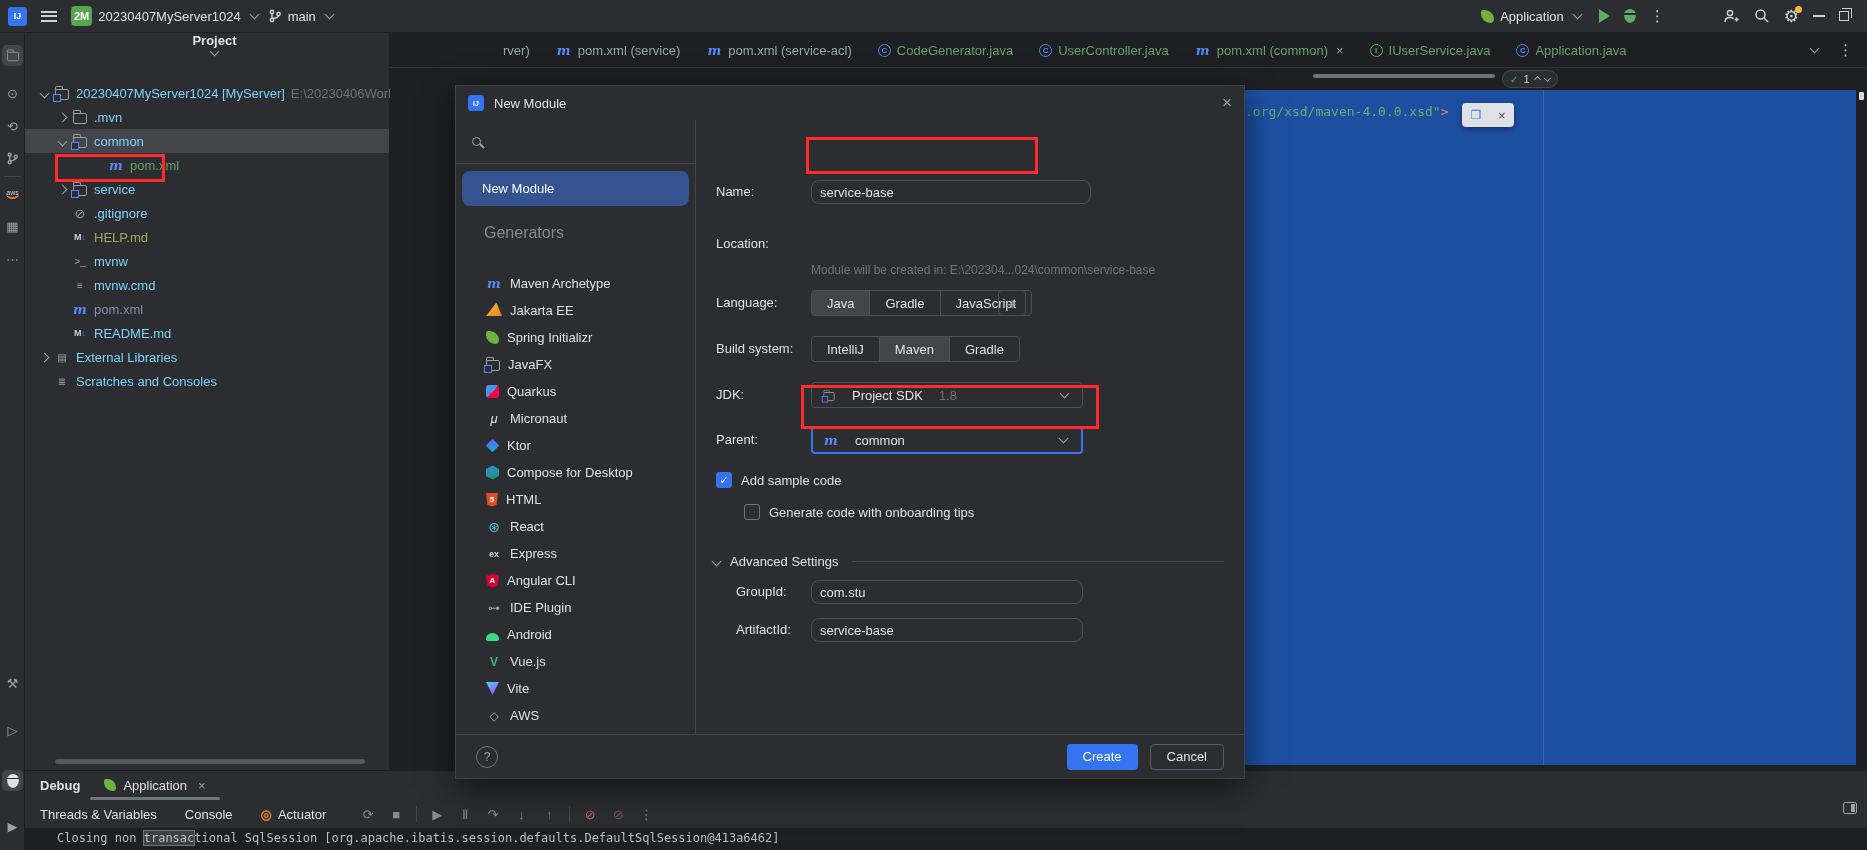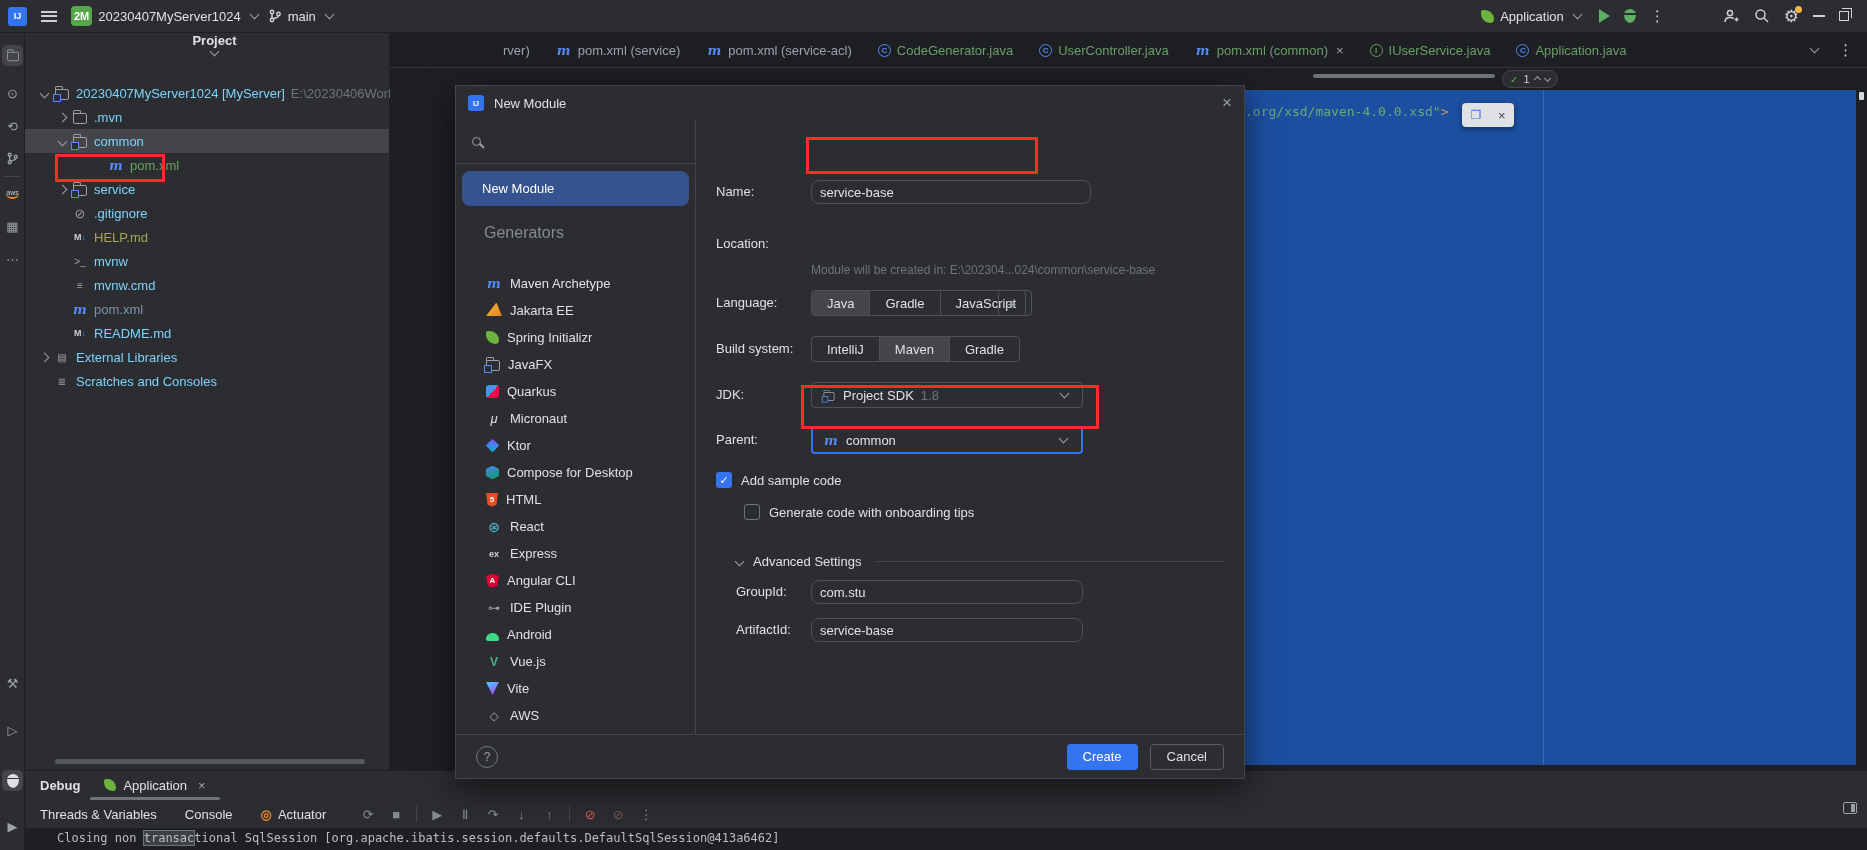--- a/index.html
+++ b/index.html
@@ -129,29 +129,29 @@
   .finput { position:absolute; left:115px; height:24px; background:#2b2d30; border:1px solid #4e5157; border-radius:8px;
             display:flex; align-items:center; padding:0 8px; color:#dfe1e5; }
   .fhint { position:absolute; left:115px; color:#6f737a; font-size:12px; }
   .seg { position:absolute; left:115px; display:flex; border:1px solid #4e5157; border-radius:4px; overflow:hidden; height:26px; }
   .seg .opt { padding:0 15px; display:flex; align-items:center; color:#dfe1e5; border-right:1px solid #4e5157; }
   .seg .opt:last-child { border-right:none; }
   .seg .opt.on { background:#43454a; }
   .seg-add { position:absolute; width:28px; height:26px; border:1px solid #4e5157; border-radius:4px; display:flex;
              align-items:center; justify-content:center; color:#9da0a6; font-size:15px; }
   .ddown { position:absolute; left:115px; width:272px; height:26px; background:#2b2d30; border:1px solid #4e5157; border-radius:4px;
-           display:flex; align-items:center; gap:7px; padding:0 10px; }
+           display:flex; align-items:center; gap:16px; padding:0 10px; }
   .ddown .chev { margin-left:auto; }
   .ddown.focus { border:2px solid #3574f0; height:28px; }
   .gray-v { color:#6f737a; }
   .cbx { width:16px; height:16px; border-radius:3px; flex:none; }
   .cbx.on { background:#3574f0; color:#fff; font-size:11px; display:flex; align-items:center; justify-content:center; }
   .cbx.off { border:1.5px solid #6f737a; }
   .cbrow { position:absolute; display:flex; align-items:center; gap:9px; }
-  .adv { position:absolute; left:36px; right:20px; display:flex; align-items:center; gap:6px; }
+  .adv { position:absolute; left:13px; right:20px; display:flex; align-items:center; gap:6px; }
   .adv .rule { flex:1; height:1px; background:#43454a; margin-left:8px; }
   .dlg-foot { position:absolute; left:0; right:0; bottom:0; height:44px; border-top:1px solid #43454a;
               display:flex; align-items:center; padding:0 20px; gap:12px; }
   .help-c { width:22px; height:22px; border:1.5px solid #6f737a; border-radius:50%; color:#9da0a6; display:flex;
             align-items:center; justify-content:center; font-size:12px; }
   .btn { height:26px; padding:0 16px; border-radius:4px; display:flex; align-items:center; font-size:13px; }
   .btn.primary { background:#3574f0; color:#fff; margin-left:auto; }
   .btn.secondary { border:1px solid #5a5d63; color:#dfe1e5; }
 
   

